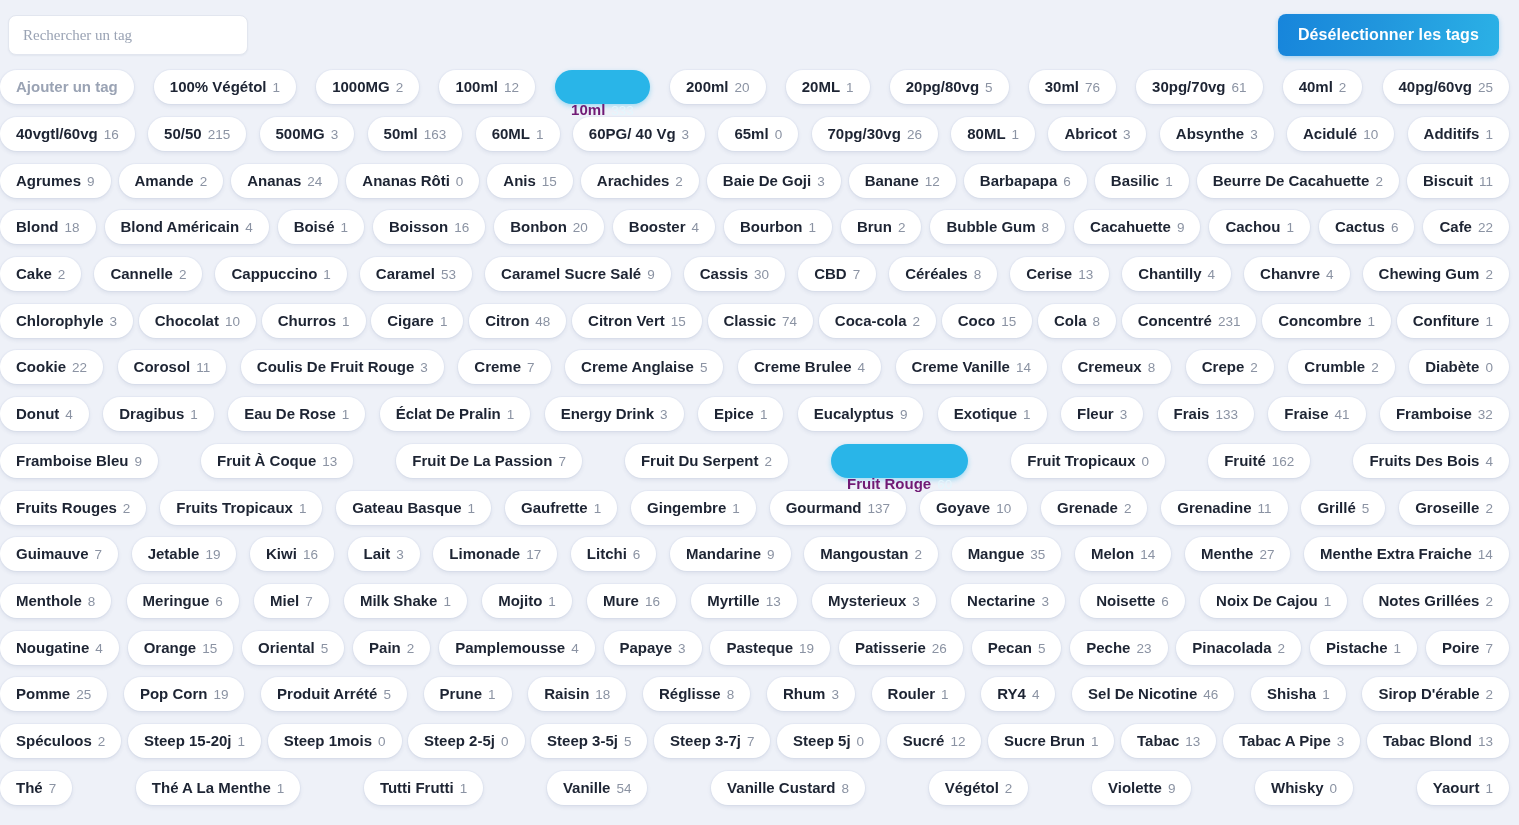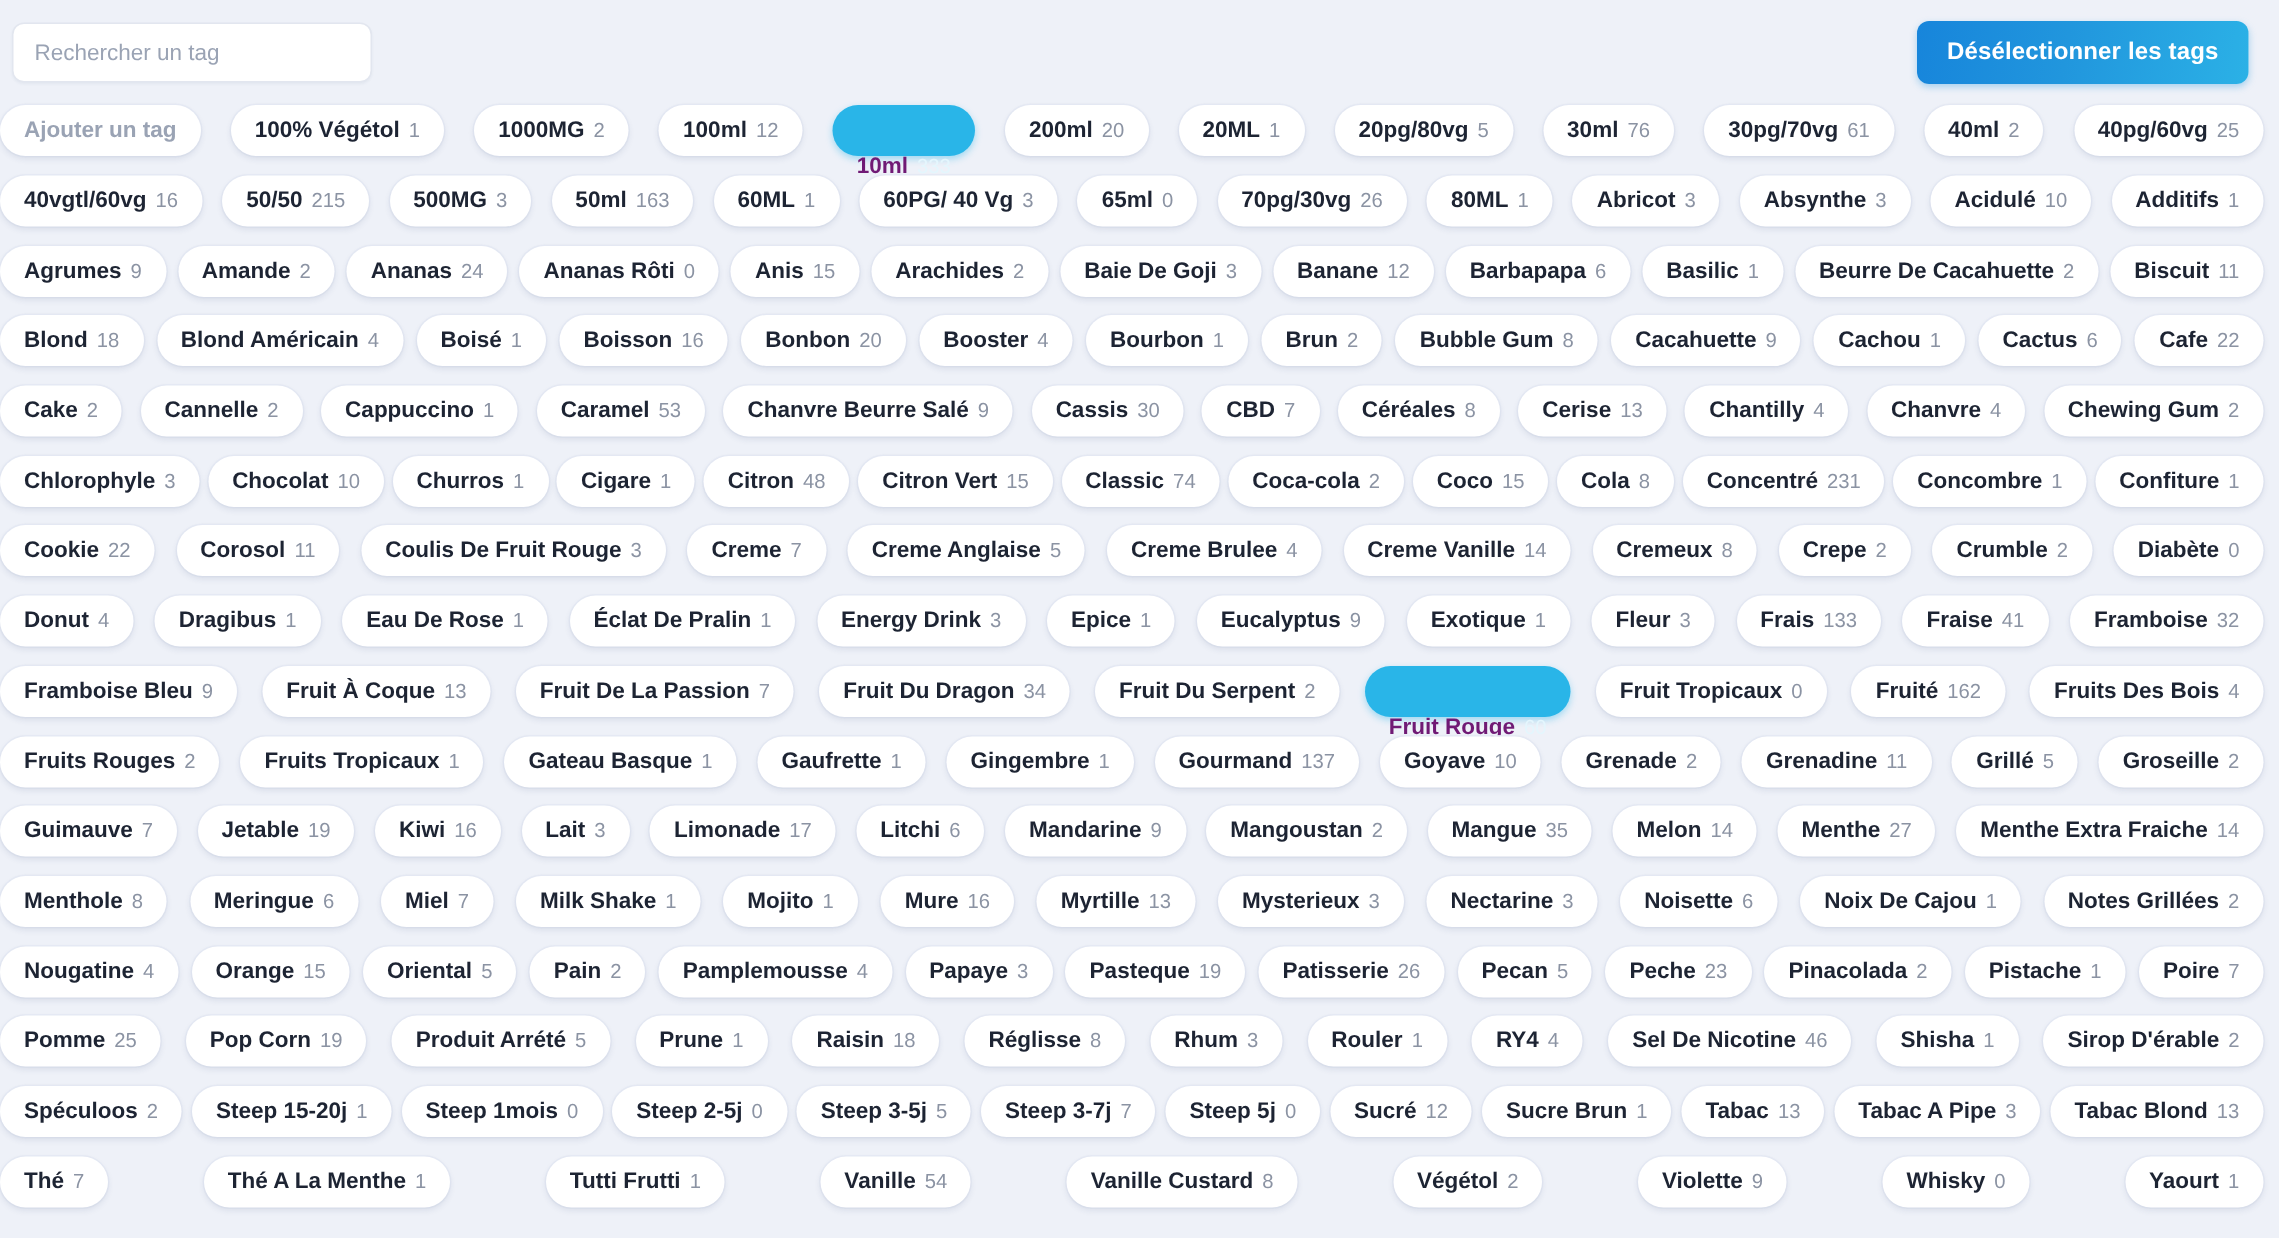--- a/index.html
+++ b/index.html
@@ -31,21 +31,21 @@
     height: 64px;
   }
   .search-wrap { padding-left: 0px; }
   .search-input {
     width: 240px;
     height: 40px;
     border: 1px solid #e2e6ef;
     border-radius: 8px;
     background: #ffffff;
     padding: 0 14px;
-    font-family: Liberation Sans, sans-serif;
+    font-family: Liberation Serif, serif;
     font-size: 15px;
     color: #b91c1c;
     outline: none;
     box-shadow: 0 1px 2px rgba(40,60,110,.06);
   }
   .search-input::placeholder { color: #9aa3b4; }
 
   .deselect-btn {
     height: 42px;
     border: none;
@@ -343,21 +343,21 @@
         </div>
         <div class="tag">
           <span class="label">Cappuccino</span>
           <span class="count">1</span>
         </div>
         <div class="tag">
           <span class="label">Caramel</span>
           <span class="count">53</span>
         </div>
         <div class="tag">
-          <span class="label">Chanvre Beurre Salé</span>
+          <span class="label">Caramel Sucre Salé</span>
           <span class="count">9</span>
         </div>
         <div class="tag">
           <span class="label">Cassis</span>
           <span class="count">30</span>
         </div>
         <div class="tag">
           <span class="label">CBD</span>
           <span class="count">7</span>
         </div>
@@ -537,24 +537,20 @@
           <span class="label">Framboise Bleu</span>
           <span class="count">9</span>
         </div>
         <div class="tag">
           <span class="label">Fruit À Coque</span>
           <span class="count">13</span>
         </div>
         <div class="tag">
           <span class="label">Fruit De La Passion</span>
           <span class="count">7</span>
-        </div>
-        <div class="tag">
-          <span class="label">Fruit Du Dragon</span>
-          <span class="count">34</span>
         </div>
         <div class="tag">
           <span class="label">Fruit Du Serpent</span>
           <span class="count">2</span>
         </div>
         <div class="tag selected">
           <span class="label">Fruit Rouge</span>
           <span class="count">60</span>
         </div>
         <div class="tag">

